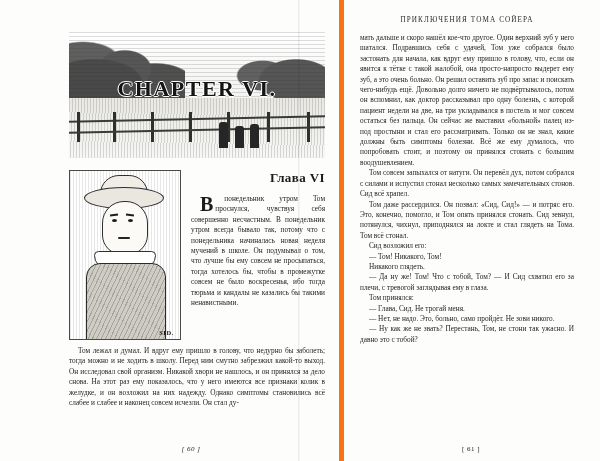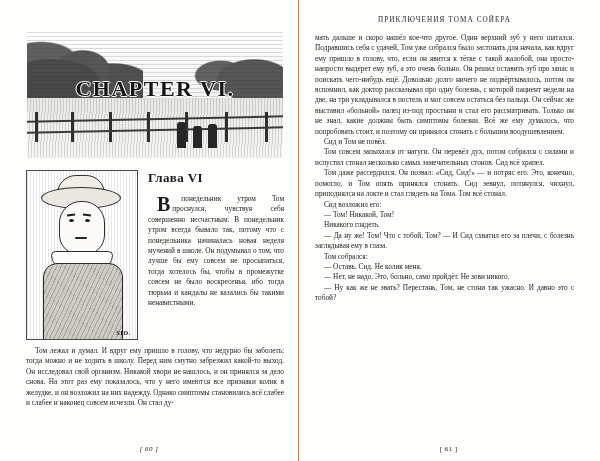--- a/index.html
+++ b/index.html
@@ -23,25 +23,26 @@
   }
   .page {
     position: relative;
     height: 461px;
     box-sizing: border-box;
     background: #fdfdfb;
   }
   .page-left {
     width: 298px;
     padding: 16px 14px 10px 26px;
+    margin-left: 43px;
   }
   .page-right {
     width: 302px;
     padding: 16px 26px 10px 16px;
-    border-left: 1px solid #f97316;
+    border-left: 5px solid #f97316;
   }
   .running-head {
     text-align: center;
     font-size: 7.2px;
     letter-spacing: 1.1px;
     text-transform: uppercase;
     color: #2a2a2a;
     margin: 0 0 9px 0;
     font-family: "Liberation Serif", serif;
   }
@@ -180,21 +181,21 @@
     border: 1.3px solid #2a2a2a;
     border-radius: 14px 14px 0 0;
     background-image: repeating-linear-gradient(115deg, rgba(40,40,40,0.25) 0px, rgba(40,40,40,0.25) 1px, rgba(255,255,255,0) 1px, rgba(255,255,255,0) 4px);
   }
   .pt-caption {
     position: absolute; right: 6px; bottom: 3px;
     font-size: 6.5px; letter-spacing: 0.6px; color: #1a1a1a; font-weight: bold;
   }
 
   .chapter-title {
-    text-align: left;
+    text-align: right;
     font-size: 13px;
     font-weight: bold;
     margin: 2px 0 8px 0;
     letter-spacing: 0.4px;
   }
   p.body {
     margin: 0;
     font-size: 7.3px;
     line-height: 10.4px;
     text-align: justify;
@@ -286,29 +287,28 @@
     <div class="folio">[ 60 ]</div>
   </div>
 
   <div class="gutter"></div>
 
   <div class="page page-right">
 
     <div class="running-head">Приключения Тома Сойера</div>
 
     <p class="body noindent">мать дальше и скоро нашёл кое-что другое. Один верхний зуб у него шатался. Подравшись себя с удачей, Том уже собрался было застонать для начала, как вдруг ему пришло в голову, что, если он явится к тётке с такой жалобой, она просто-напросто выдерет ему зуб, а это очень больно. Он решил оставить зуб про запас и поискать чего-нибудь ещё. Довольно долго ничего не подвёртывалось, потом он вспомнил, как доктор рассказывал про одну болезнь, с которой пациент недели на две, на три укладывался в постель и мог совсем остаться без пальца. Он сейчас же выставил «больной» палец из-под простыни и стал его рассматривать. Только он не знал, какие должны быть симптомы болезни. Всё же ему думалось, что попробовать стоит, и поэтому он принялся стонать с большим воодушевлением.</p>
-    <p class="body">Сид и Том не повёл.</p>
     <p class="body">Том совсем запыхался от натуги. Он перевёл дух, потом собрался с силами и испустил стонал несколько самых замечательных стонов. Сид всё храпел.</p>
     <p class="body">Том даже рассердился. Он позвал: «Сид, Сид!» — и потряс его. Это, конечно, помогло, и Том опять принялся стонать. Сид зевнул, потянулся, чихнул, приподнялся на локте и стал глядеть на Тома. Том всё стонал.</p>
     <p class="body">Сид возложил его:</p>
 
-    <p class="body">— Том! Никакой, Том!</p>
+    <p class="body">— Том! Никакого, Том!</p>
     <p class="body">Никакого глядеть.</p>
-    <p class="body">— Да ну же! Том! Что с тобой, Том? — И Сид схватил его за плечи, с болезнь заглядывая ему в глаза.</p>
-    <p class="body">Том собрался:</p>
-    <p class="body">— Оставь, Сид. Не колик меня.</p>
+    <p class="body">— Да ну же! Том! Что с тобой, Том? — И Сид схватил его за плечи, с тревогой заглядывая ему в глаза.</p>
+    <p class="body">Том принялся:</p>
+    <p class="body">— Глава, Сид. Не трогай меня.</p>
     <p class="body">— Нет, не надо. Это, больно, само пройдёт. Не зови никого.</p>
     <p class="body">— Ну как же не звать? Перестань, Том, не стони так ужасно. И давно это с тобой?</p>
 
     <div class="folio">[ 61 ]</div>
   </div>
 
 </div>
 
 </body></html>

